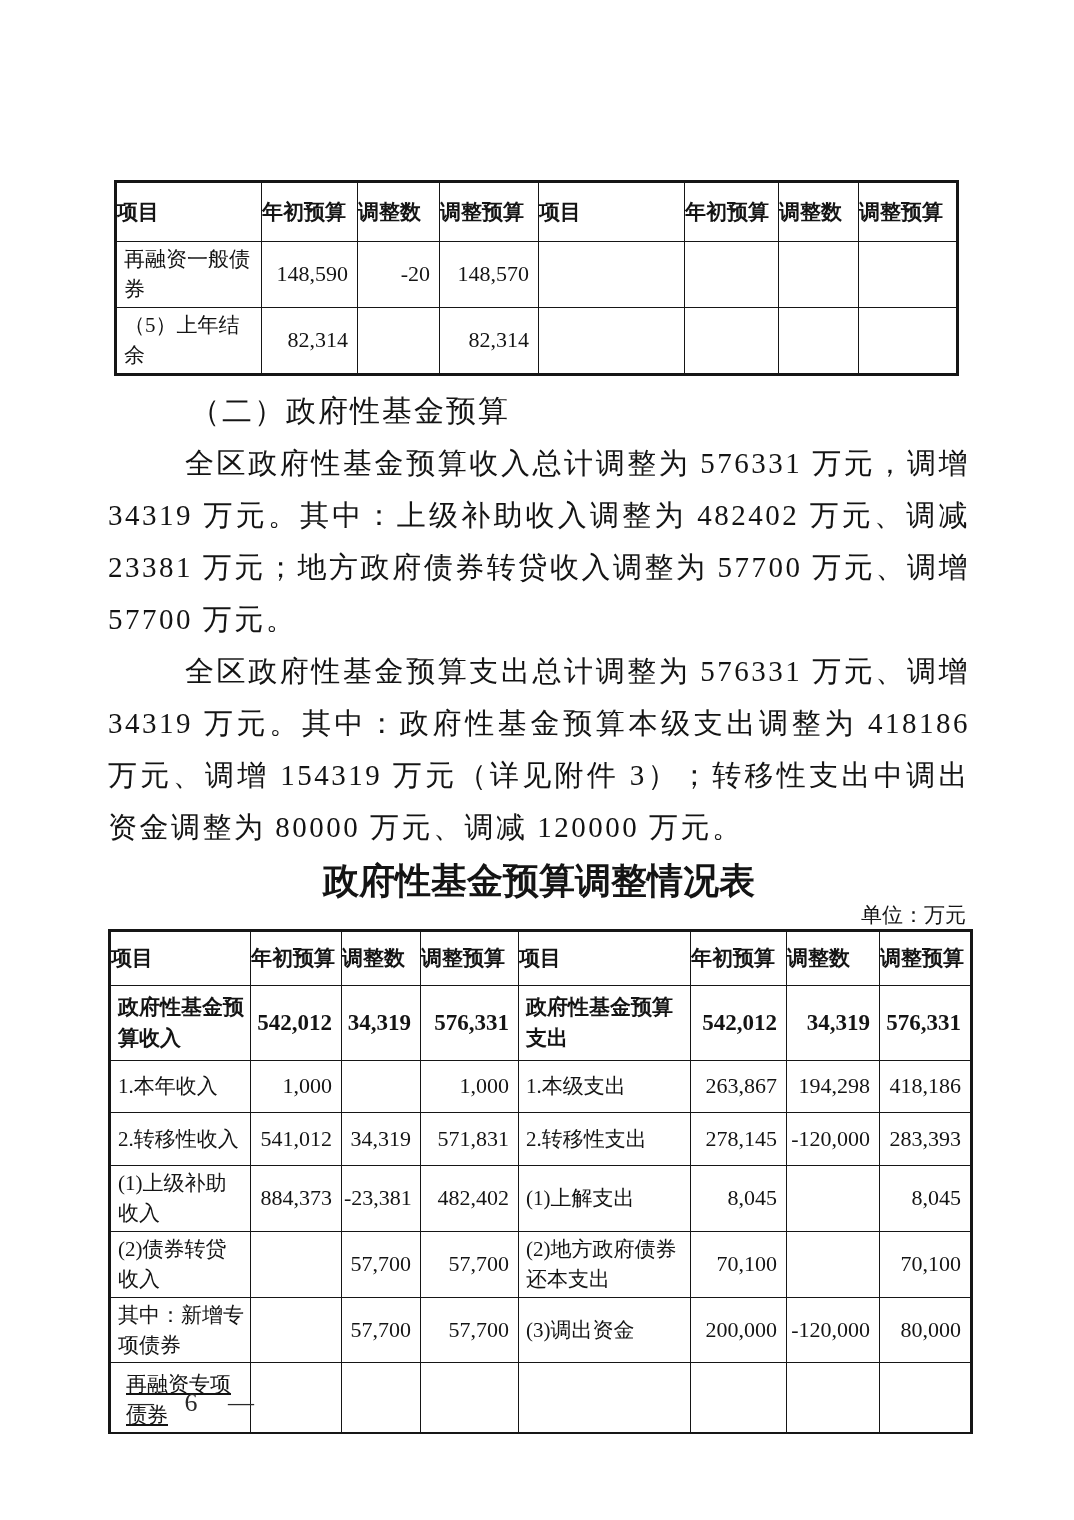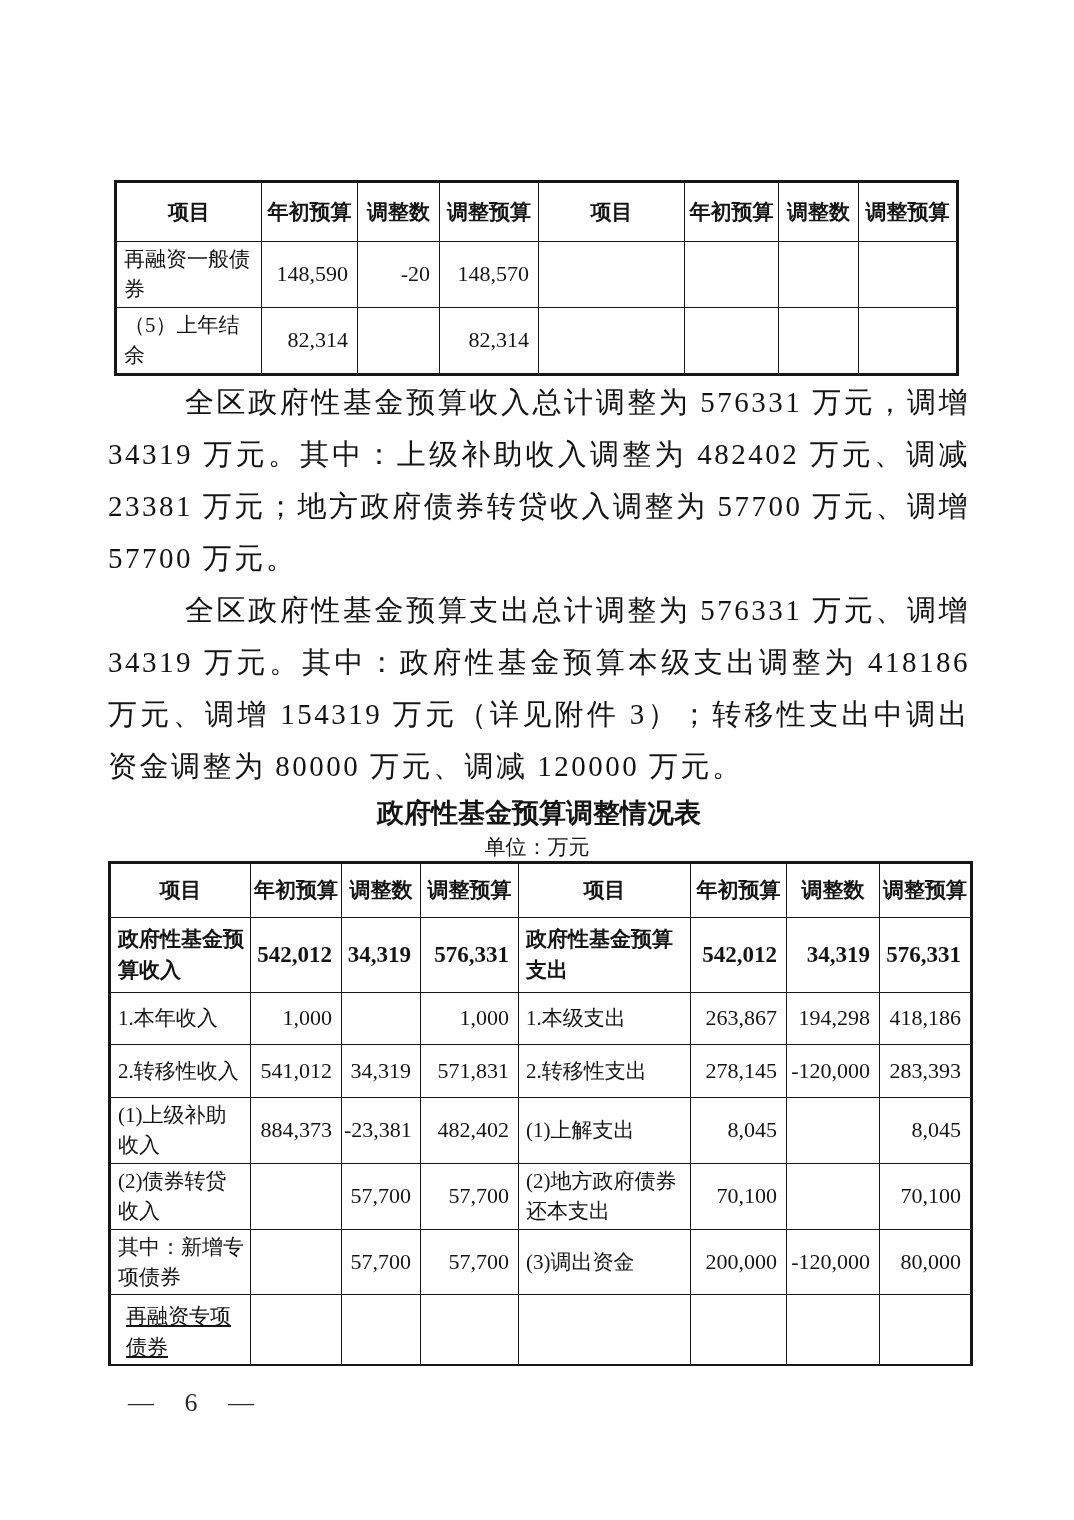--- a/index.html
+++ b/index.html
@@ -25,21 +25,21 @@
   }
   th, td {
     border:1.5px solid #161616;
     vertical-align:middle;
     overflow:hidden;
   }
   th {
     font-family:"Liberation Sans","DejaVu Sans",sans-serif;
     font-weight:bold;
     font-size:21px;
-    text-align:center;
+    text-align:left;
   }
   td.lbl {
     font-size:21px;
     text-align:left;
     padding:2px 4px 2px 7px;
     line-height:1.45;
     margin-left:18px;
   }
   td.num {
     font-size:22px;
@@ -76,31 +76,31 @@
   }
   .para {
     font-size:29px;
     line-height:52px;
     text-align:justify;
     text-align-last:left;
     text-indent:77px;
     letter-spacing:2.5px;
   }
   .tbl-title {
-    margin-top:1px;
+    margin-top:8px;
     font-family:"Liberation Sans","DejaVu Sans",sans-serif;
     font-weight:bold;
-    font-size:27px;
+    font-size:36px;
     line-height:40px;
     text-align:center;
   }
   .unit {
     font-size:21px;
     line-height:28px;
-    text-align:center;
+    text-align:right;
     padding-right:4px;
   }
   .footer {
     position:absolute;
     left:128px; top:1388px;
     font-size:26px;
     letter-spacing:12px;
     color:#2a2a2a;
   }
 </style>
@@ -149,20 +149,21 @@
         <td class="num"></td>
         <td class="num">82,314</td>
         <td class="lbl"></td>
         <td class="num"></td>
         <td class="num"></td>
         <td class="num"></td>
       </tr>
     </tbody>
   </table>
 
+  <div class="heading">（二）政府性基金预算</div>
   <p class="para">全区政府性基金预算收入总计调整为 576331 万元，调增 34319 万元。其中：上级补助收入调整为 482402 万元、调减 23381 万元；地方政府债券转贷收入调整为 57700 万元、调增 57700 万元。</p>
   <p class="para">全区政府性基金预算支出总计调整为 576331 万元、调增 34319 万元。其中：政府性基金预算本级支出调整为 418186 万元、调增 154319 万元（详见附件 3）；转移性支出中调出资金调整为 80000 万元、调减 120000 万元。</p>
 
   <div class="tbl-title">政府性基金预算调整情况表</div>
   <div class="unit">单位：万元</div>
 
   <table class="t2">
     <colgroup>
       <col style="width:141px">
         <col style="width:91px">

